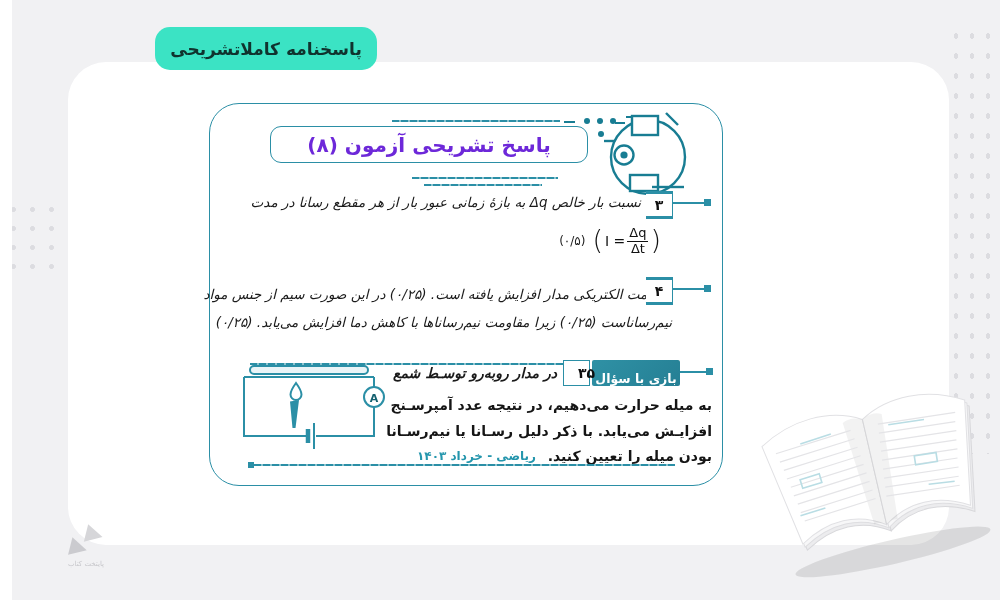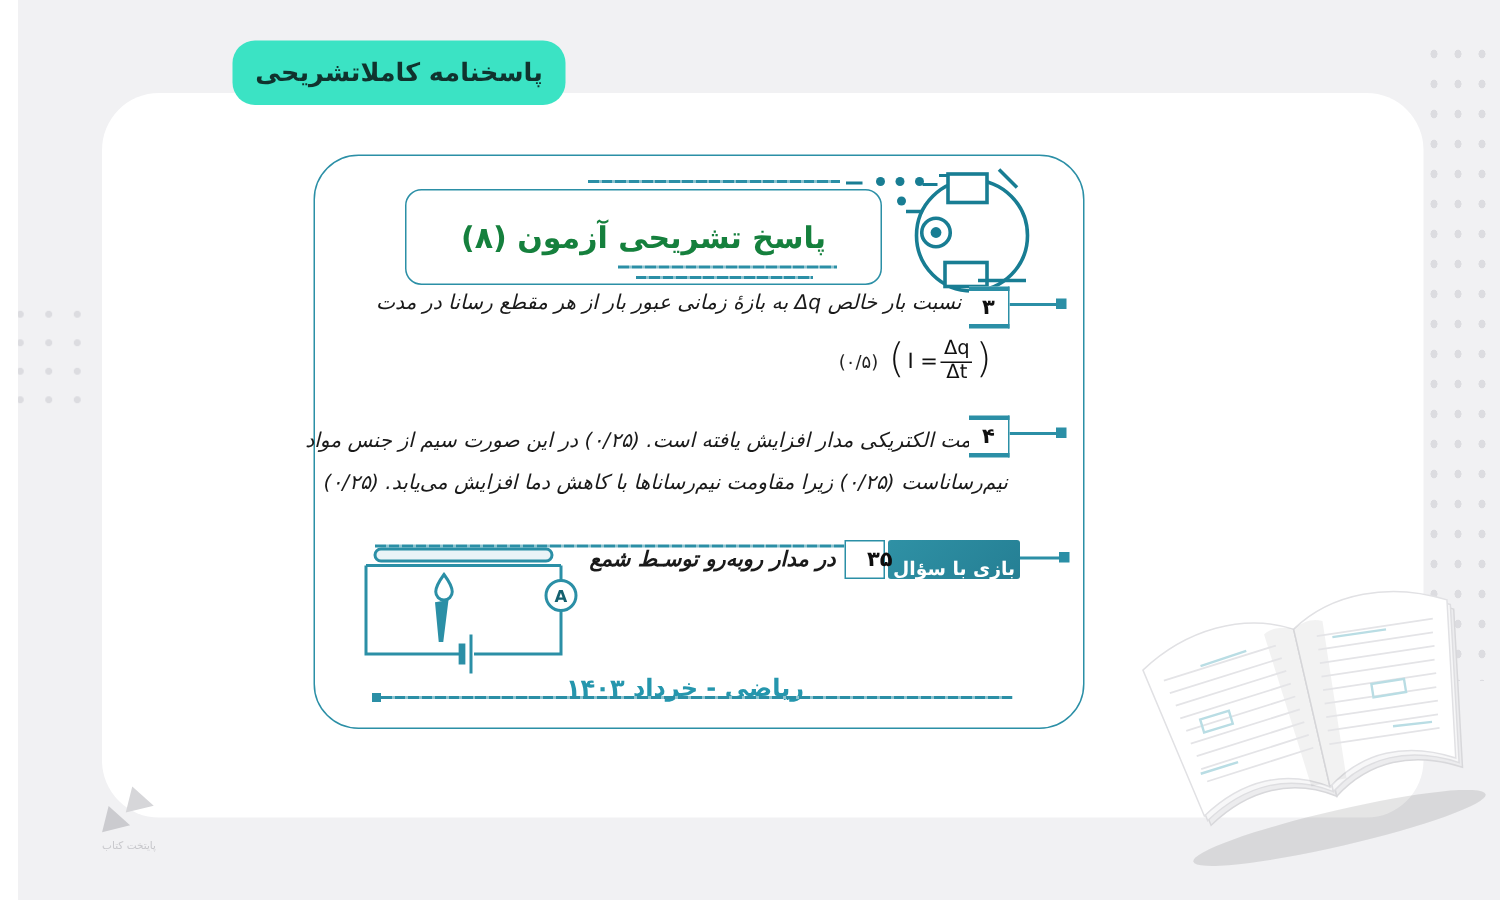--- a/index.html
+++ b/index.html
@@ -13,22 +13,22 @@
   .dots-left{left:-8px;top:200px;width:58px;height:72px;background-size:19px 19px;}
   
   .white-card{left:56px;top:62px;width:881px;height:483px;background:#ffffff;border-radius:38px;}
   
   .top-badge{left:143px;top:27px;width:222px;height:43px;background:#3be3c4;border-radius:15px;
     display:flex;align-items:center;justify-content:center;font-weight:bold;font-size:17px;color:#10332e;z-index:6;}
   
   .inner-card{left:197px;top:103px;width:514px;height:383px;border:1.6px solid #2b8fa6;border-radius:30px;background:#fff;z-index:2;}
   .teal-line{background:repeating-linear-gradient(90deg,#2b8fa6 0 7px,#8cc3cf 7px 9px);z-index:3;}
   
-  .banner{left:258px;top:126px;width:318px;height:64px;border:1.7px solid #2b8fa6;border-radius:11px;
-    display:flex;align-items:center;justify-content:center;font-weight:bold;font-size:20px;color:#15803d;z-index:3;background:#fff;}
+  .banner{left:258px;top:126px;width:318px;height:37px;border:1.7px solid #2b8fa6;border-radius:11px;
+    display:flex;align-items:center;justify-content:center;font-weight:bold;font-size:20px;color:#6d28d9;z-index:3;background:#fff;}
   .hdot{width:6px;height:6px;border-radius:50%;background:#187d93;z-index:3;}
   .bracket{left:614px;top:116px;width:12px;height:11px;border-top:2.4px solid #187d93;border-right:2.4px solid #187d93;z-index:3;}
   
   .num-box{display:flex;align-items:center;justify-content:center;width:27px;height:28px;
     border-top:3.6px solid #2b8fa6;border-bottom:3.6px solid #2b8fa6;border-right:1.6px solid #2b8fa6;
     font-weight:bold;font-size:14px;color:#101010;z-index:4;background:#fff;}
   .conn{height:2.2px;background:#2b8fa6;z-index:3;}
   .sq{width:7px;height:7px;background:#2b8fa6;z-index:3;}
   
   .ptxt{direction:rtl;text-align:right;color:#1a1a1a;font-size:13.5px;white-space:nowrap;z-index:3;font-style:italic;}
@@ -40,21 +40,21 @@
   .frac .fnum{border-bottom:1.2px solid #111;padding:0 2px;}
   .score{font-size:12px;color:#222;}
   
   .game-badge{left:580px;top:360px;width:88px;height:26px;background:linear-gradient(135deg,#2f91a5,#257f94);
     color:#fff;font-weight:bold;font-size:12.5px;display:flex;align-items:flex-end;justify-content:center;border-radius:2px;z-index:4;}
   .game-num{left:551px;top:360px;width:27px;height:26px;border:1.7px solid #2b8fa6;background:#fff;color:#0e0e0e;
     font-weight:bold;font-size:14px;display:flex;align-items:center;justify-content:center;z-index:4;padding-left:20px;}
   .g-lines{left:388px;top:393px;width:312px;direction:rtl;text-align:right;font-weight:bold;font-size:14px;
     color:#151515;line-height:25.5px;z-index:3;}
   .g-lines div{white-space:nowrap;}
-  .g-source{left:404px;top:449px;width:120px;color:#2596ad;font-size:16px;font-weight:bold;text-align:right;z-index:3;white-space:nowrap;text-decoration:underline;}
+  .g-source{left:404px;top:449px;width:120px;color:#2596ad;font-size:12px;font-weight:bold;text-align:right;z-index:3;white-space:nowrap;}
   
   .wm-text{left:40px;top:560px;width:68px;text-align:center;font-size:7px;color:#c7c7cb;z-index:1;}
   svg text{font-family:"DejaVu Sans",sans-serif;}
 </style>
 </head>
 <body>
 
 <div id="app">
 
   <div class="abs dots dots-right"></div>
@@ -127,20 +127,25 @@
   <div class="abs teal-line" style="left:238px;top:363px;width:314px;height:2.4px;"></div>
   <div class="abs conn" style="left:668px;top:371px;width:26px;"></div>
   <div class="abs sq" style="left:694px;top:368px;"></div>
   <div class="abs game-badge">
     <span>بازی با سؤال</span>
   </div>
   <div class="abs game-num">
     <span>۳۵</span>
   </div>
   <div class="abs ptxt b" style="left:337px;top:365px;width:208px;font-size:14px;">در مدار روبه‌رو توسـط شمع</div>
+  <div class="abs g-lines">
+    <div>به میله حرارت می‌دهیم، در نتیجه عدد آمپرسـنج</div>
+    <div>افزایـش می‌یابد. با ذکر دلیل رسـانا یا نیم‌رسـانا</div>
+    <div>بودن میله را تعیین کنید.</div>
+  </div>
   <div class="abs g-source">ریاضی - خرداد ۱۴۰۳</div>
 
   <svg class="abs" style="left:222px;top:364px;width:158px;height:104px;z-index:3;" viewBox="0 0 158 104">
     <g stroke="#2b8fa6" stroke-width="2" fill="none">
       <rect x="16" y="2" width="118" height="8" rx="4" fill="#eaf4f7"></rect>
       <path d="M10 13 H 140"></path>
       <path d="M10 13 V 72 H 72"></path>
       <path d="M140 13 V 23"></path>
       <circle cx="140" cy="33" r="10" fill="#ffffff"></circle>
       <path d="M140 43 V 72 H 82"></path>

